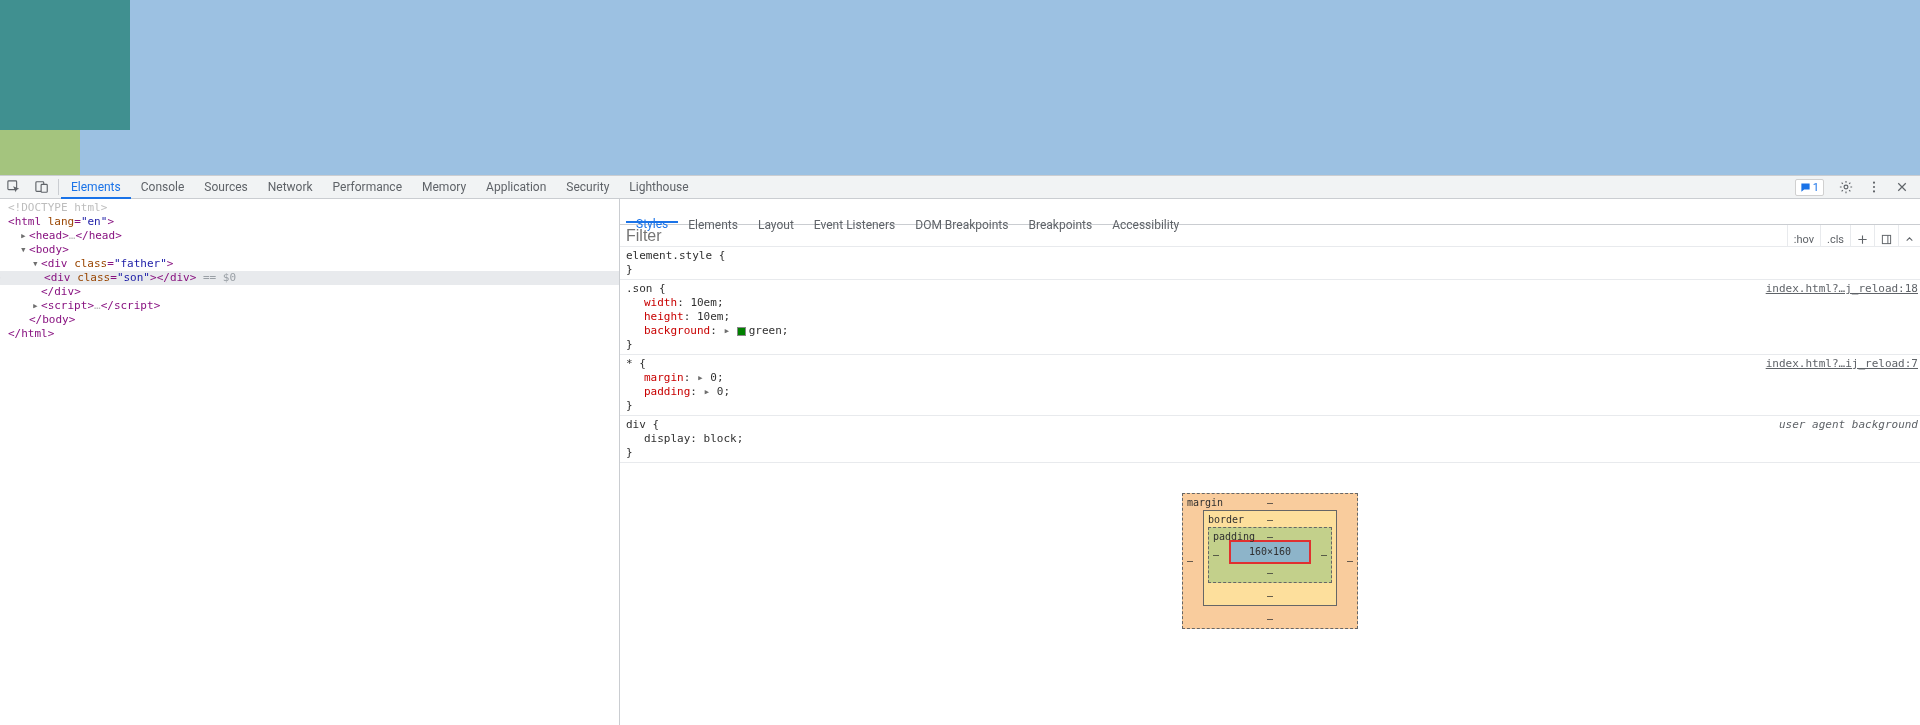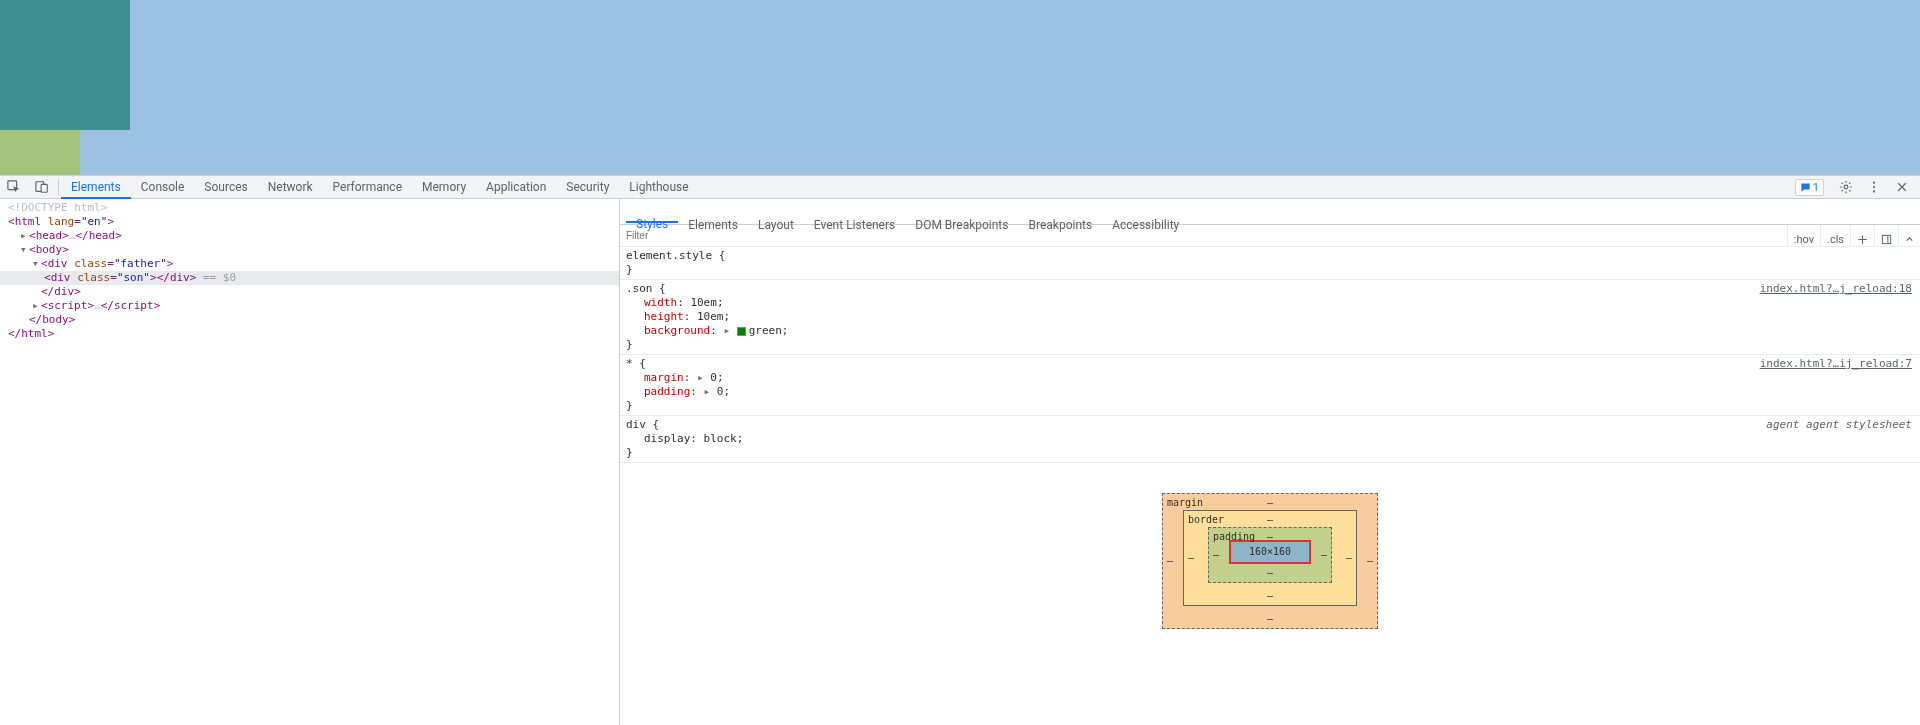--- a/index.html
+++ b/index.html
@@ -35,40 +35,40 @@
 .row-selected::before { content: "⋯"; position: absolute; left: -6px; top: 0; color: #888; font-size: 11px; letter-spacing:-1px;}
 .sel-anno { color: #9aa0a6; }
 .caret { color: #6e6e6e; display: inline-block; width: 9px; }
 
 .right-panel { flex: 1; display: flex; flex-direction: column; background: #fff; }
 .styles-tabs { height: 26px; border-bottom: 1px solid #cacdd1; display: flex; align-items: center; padding: 0 6px; gap: 0; }
 .styles-tabs .stab { padding: 10px 10px; height: 14px; line-height: 26px; color: #5f6368; cursor: pointer; font-size: 12px; }
 .styles-tabs .stab.active { color: #1a73e8; border-bottom: 2px solid #1a73e8; }
 
 .filter-row { height: 22px; border-bottom: 1px solid #e8eaed; display: flex; align-items: center; }
-.filter-row input { flex: 1; border: none; outline: none; font-size: 10px; padding: 0 6px; color: #5f6368; background: transparent; }
+.filter-row input { flex: 1; border: none; outline: none; font-size: 16px; padding: 0 6px; color: #5f6368; background: transparent; }
 .filter-row .fbtn { padding: 4px 6px; color: #5f6368; font-size: 11px; cursor: pointer; border-left: 1px solid #e8eaed; height: 22px; line-height: 22px; }
 .filter-row .fbtn svg { vertical-align: middle; }
 
 .styles-body { flex: 1; overflow: auto; font-family: Menlo, Consolas, monospace; font-size: 11px; line-height: 14px; }
 .rule { border-bottom: 1px solid #e8eaed; padding: 2px 6px 2px 6px; position: relative; }
-.rule .origin { position: absolute; right: 8px; top: 2px; color: #5f6368; font-size: 11px; text-decoration: underline; cursor: pointer; }
+.rule .origin { position: absolute; right: 2px; top: 2px; color: #5f6368; font-size: 11px; text-decoration: underline; cursor: pointer; }
 .rule .origin.italic { font-style: italic; text-decoration: none; }
 .selector { color: #303030; }
 .brace { color: #303030; }
 .decl { padding-left: 18px; white-space: pre; }
 .prop { color: #c80000; }
 .val { color: #303030; }
 .swatch { display: inline-block; width: 9px; height: 9px; border: 1px solid #888; vertical-align: middle; margin-right: 3px; }
 .tri { color: #6e6e6e; }
 
 .boxmodel-wrap { display: flex; justify-content: center; padding: 30px 0; }
 .boxmodel { font-family: Menlo, Consolas, monospace; font-size: 10px; }
 .bm-margin { border: 1px dashed #666; background: #f9cc9d; padding: 16px 20px 22px; position: relative; }
-.bm-border { border: 1px solid #666; background: #fddf9c; padding: 16px 24px 22px; position: relative; }
+.bm-border { border: 1px solid #666; background: #fddf9c; padding: 16px 4px 22px; position: relative; }
 .bm-padding { border: 1px dashed #666; background: #c3d08b; padding: 12px 20px 18px; position: relative; }
 .bm-content { border: 2px solid #e03030; background: #8db4c9; padding: 3px 18px; text-align: center; color: #303030; }
 .bm-label { position: absolute; top: 2px; left: 4px; color: #303030; }
 .bm-val-t { position: absolute; top: 2px; left: 50%; transform: translateX(-50%); color: #303030; }
 .bm-val-b { position: absolute; bottom: 2px; left: 50%; transform: translateX(-50%); color: #303030; }
 .bm-val-l { position: absolute; left: 4px; top: 50%; transform: translateY(-50%); color: #303030; }
 .bm-val-r { position: absolute; right: 4px; top: 50%; transform: translateY(-50%); color: #303030; }
 </style>
 </head>
 <body>
@@ -189,21 +189,21 @@
 
       <div class="rule">
         <span class="origin">index.html?…ij_reload:7</span>
         <span class="selector">*</span><span class="brace"> {</span>
         <div class="decl"><span class="prop">margin</span>: <span class="tri">▸ </span><span class="val">0</span>;</div>
         <div class="decl"><span class="prop">padding</span>: <span class="tri">▸ </span><span class="val">0</span>;</div>
         <div><span class="brace">}</span></div>
       </div>
 
       <div class="rule">
-        <span class="origin italic">agent agent stylesheet</span>
+        <span class="origin italic">user agent background</span>
         <span class="selector">div</span><span class="brace"> {</span>
         <div class="decl" style=""><span class="prop" style="color:#303030;">display</span>: <span class="val">block</span>;</div>
         <div><span class="brace">}</span></div>
       </div>
 
       <div class="boxmodel-wrap">
         <div class="boxmodel">
           <div class="bm-margin">
             <span class="bm-label">margin</span>
             <span class="bm-val-t">–</span>

